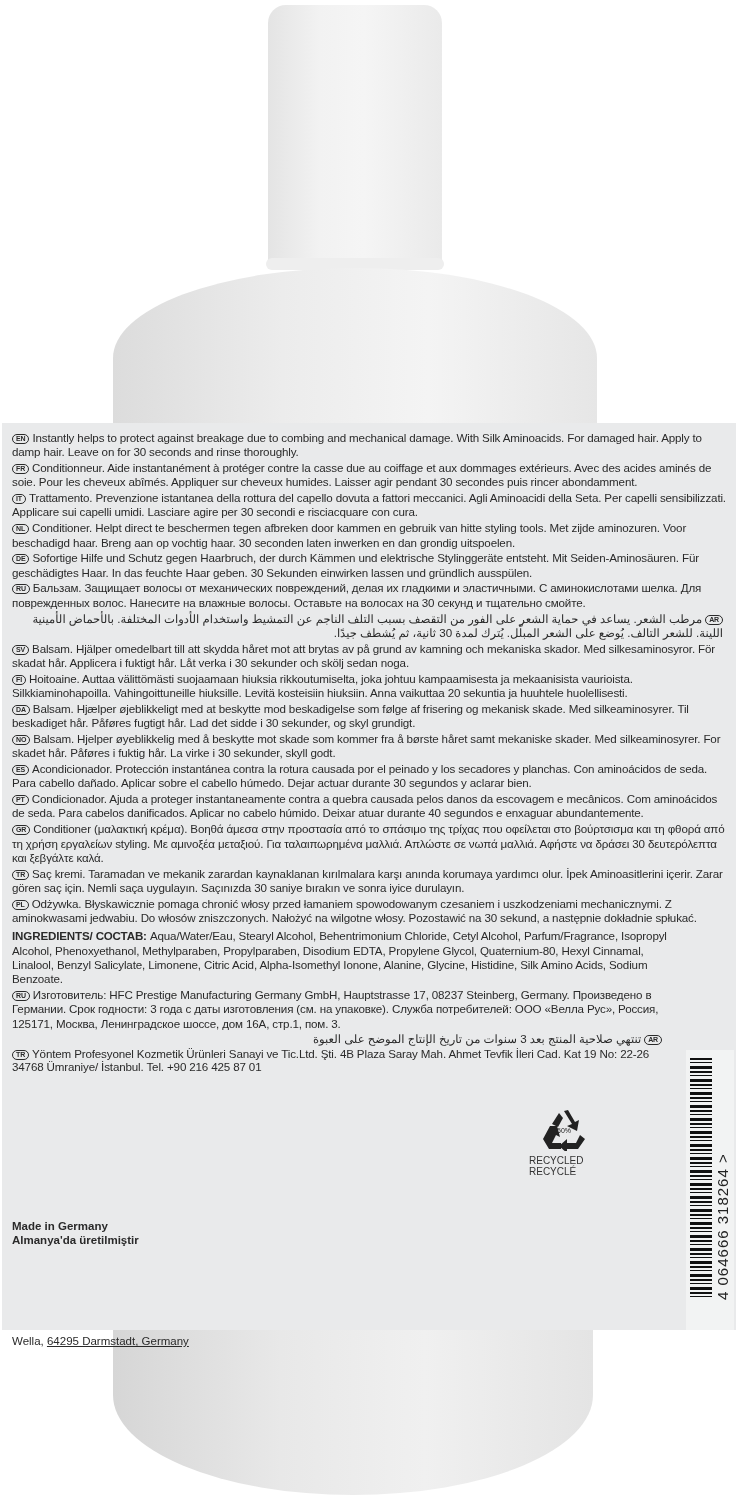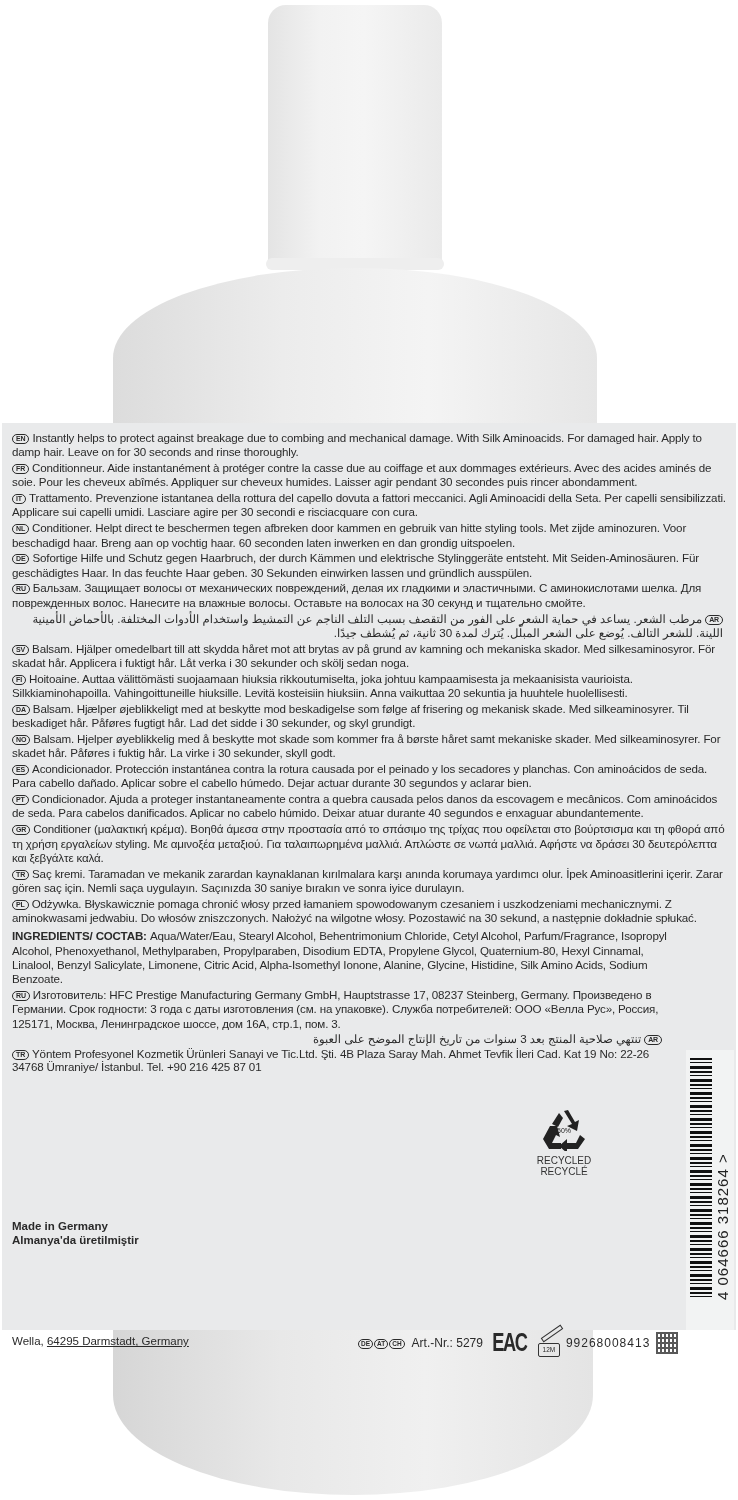--- a/index.html
+++ b/index.html
@@ -26,41 +26,41 @@
   .footer-left .addr{text-decoration:underline;}
   .footer-right{position:absolute;left:356px;top:904px;display:flex;align-items:center;gap:6px;font-size:12px;}
   .country-badges .lang{font-size:6.5px;padding:0 2px;margin-right:1px;}
   .eac{font-size:26px;font-weight:bold;letter-spacing:-2px;transform:scaleX(0.7);display:inline-block;margin:0 -4px;}
   .pao{position:relative;width:24px;height:28px;}
   .pao .jar{position:absolute;left:2px;bottom:0;width:20px;height:12px;border:1px solid #333;border-radius:2px;font-size:6.5px;text-align:center;line-height:12px;}
   .pao .lid{position:absolute;left:4px;top:2px;width:22px;height:3px;border:1px solid #333;transform:rotate(-35deg);}
   .datamatrix{width:22px;height:22px;background:
     repeating-linear-gradient(90deg,#222 0 2px,transparent 2px 4px),
     repeating-linear-gradient(0deg,#222 0 2px,transparent 2px 5px);opacity:0.75;}
-  .recycle{position:absolute;left:527px;top:686px;width:70px;text-align:center;font-size:10px;line-height:11px;color:#333;}
+  .recycle{position:absolute;left:527px;top:686px;width:70px;font-size:10px;line-height:11px;color:#333;}
   .recycle svg{display:block;margin:0 auto 4px auto;}
   .barcode{position:absolute;left:684px;top:627px;width:48px;height:280px;background:#f2f3f3;}
   .bars{position:absolute;left:4px;top:8px;width:22px;height:240px;
     background:repeating-linear-gradient(180deg,#111 0 2px,transparent 2px 4px,#111 4px 5px,transparent 5px 8px,#111 8px 11px,transparent 11px 13px);}
   .barcode-num{position:absolute;left:28px;top:250px;transform:rotate(-90deg);transform-origin:0 0;font-size:15px;letter-spacing:1px;white-space:nowrap;color:#222;}
 </style>
 </head>
 <body>
 
 <div class="bottle-cap"></div>
 <div class="cap-collar"></div>
 <div class="bottle-shoulder"></div>
 <div class="bottle-bottom"></div>
 
 <div class="label">
   <div class="text-block">
     <p class="para"><span class="lang">EN</span><span>Instantly helps to protect against breakage due to combing and mechanical damage. With Silk Aminoacids. For damaged hair. Apply to damp hair. Leave on for 30 seconds and rinse thoroughly.</span></p>
     <p class="para"><span class="lang">FR</span><span>Conditionneur. Aide instantanément à protéger contre la casse due au coiffage et aux dommages extérieurs. Avec des acides aminés de soie. Pour les cheveux abîmés. Appliquer sur cheveux humides. Laisser agir pendant 30 secondes puis rincer abondamment.</span></p>
     <p class="para"><span class="lang">IT</span><span>Trattamento. Prevenzione istantanea della rottura del capello dovuta a fattori meccanici. Agli Aminoacidi della Seta. Per capelli sensibilizzati. Applicare sui capelli umidi. Lasciare agire per 30 secondi e risciacquare con cura.</span></p>
-    <p class="para"><span class="lang">NL</span><span>Conditioner. Helpt direct te beschermen tegen afbreken door kammen en gebruik van hitte styling tools. Met zijde aminozuren. Voor beschadigd haar. Breng aan op vochtig haar. 60 seconden laten inwerken en dan grondig uitspoelen.</span></p>
+    <p class="para"><span class="lang">NL</span><span>Conditioner. Helpt direct te beschermen tegen afbreken door kammen en gebruik van hitte styling tools. Met zijde aminozuren. Voor beschadigd haar. Breng aan op vochtig haar. 30 seconden laten inwerken en dan grondig uitspoelen.</span></p>
     <p class="para"><span class="lang">DE</span><span>Sofortige Hilfe und Schutz gegen Haarbruch, der durch Kämmen und elektrische Stylinggeräte entsteht. Mit Seiden-Aminosäuren. Für geschädigtes Haar. In das feuchte Haar geben. 30 Sekunden einwirken lassen und gründlich ausspülen.</span></p>
     <p class="para"><span class="lang">RU</span><span>Бальзам. Защищает волосы от механических повреждений, делая их гладкими и эластичными. С аминокислотами шелка. Для поврежденных волос. Нанесите на влажные волосы. Оставьте на волосах на 30 секунд и тщательно смойте.</span></p>
     <p class="para rtl"><span class="lang">AR</span><span>مرطب الشعر. يساعد في حماية الشعر على الفور من التقصف بسبب التلف الناجم عن التمشيط واستخدام الأدوات المختلفة. بالأحماض الأمينية اللينة. للشعر التالف. يُوضع على الشعر المبلّل. يُترك لمدة 30 ثانية، ثم يُشطف جيدًا.</span></p>
     <p class="para"><span class="lang">SV</span><span>Balsam. Hjälper omedelbart till att skydda håret mot att brytas av på grund av kamning och mekaniska skador. Med silkesaminosyror. För skadat hår. Applicera i fuktigt hår. Låt verka i 30 sekunder och skölj sedan noga.</span></p>
     <p class="para"><span class="lang">FI</span><span>Hoitoaine. Auttaa välittömästi suojaamaan hiuksia rikkoutumiselta, joka johtuu kampaamisesta ja mekaanisista vaurioista. Silkkiaminohapoilla. Vahingoittuneille hiuksille. Levitä kosteisiin hiuksiin. Anna vaikuttaa 20 sekuntia ja huuhtele huolellisesti.</span></p>
     <p class="para"><span class="lang">DA</span><span>Balsam. Hjælper øjeblikkeligt med at beskytte mod beskadigelse som følge af frisering og mekanisk skade. Med silkeaminosyrer. Til beskadiget hår. Påføres fugtigt hår. Lad det sidde i 30 sekunder, og skyl grundigt.</span></p>
     <p class="para"><span class="lang">NO</span><span>Balsam. Hjelper øyeblikkelig med å beskytte mot skade som kommer fra å børste håret samt mekaniske skader. Med silkeaminosyrer. For skadet hår. Påføres i fuktig hår. La virke i 30 sekunder, skyll godt.</span></p>
     <p class="para"><span class="lang">ES</span><span>Acondicionador. Protección instantánea contra la rotura causada por el peinado y los secadores y planchas. Con aminoácidos de seda. Para cabello dañado. Aplicar sobre el cabello húmedo. Dejar actuar durante 30 segundos y aclarar bien.</span></p>
     <p class="para"><span class="lang">PT</span><span>Condicionador. Ajuda a proteger instantaneamente contra a quebra causada pelos danos da escovagem e mecânicos. Com aminoácidos de seda. Para cabelos danificados. Aplicar no cabelo húmido. Deixar atuar durante 40 segundos e enxaguar abundantemente.</span></p>
     <p class="para"><span class="lang">GR</span><span>Conditioner (μαλακτική κρέμα). Βοηθά άμεσα στην προστασία από το σπάσιμο της τρίχας που οφείλεται στο βούρτσισμα και τη φθορά από τη χρήση εργαλείων styling. Με αμινοξέα μεταξιού. Για ταλαιπωρημένα μαλλιά. Απλώστε σε νωπά μαλλιά. Αφήστε να δράσει 30 δευτερόλεπτα και ξεβγάλτε καλά.</span></p>
@@ -93,26 +93,13 @@
 
   <div class="barcode">
     <div class="bars"></div>
     <div class="barcode-num">4 064666 318264 &gt;</div>
   </div>
 
   <div class="footer-left">
     <span>Wella, </span><span class="addr">64295 Darmstadt, Germany</span>
   </div>
 
-  <div class="footer-right">
-    <span class="country-badges">
-      <span class="lang">DE</span><span class="lang">AT</span><span class="lang">CH</span>
-    </span>
-    <span>Art.-Nr.: 5279</span>
-    <span class="eac">EAC</span>
-    <span class="pao">
-      <span class="lid"></span>
-      <span class="jar">12M</span>
-    </span>
-    <span style="letter-spacing:1px;">99268008413</span>
-    <span class="datamatrix"></span>
-  </div>
 </div>
 
 </body></html>

